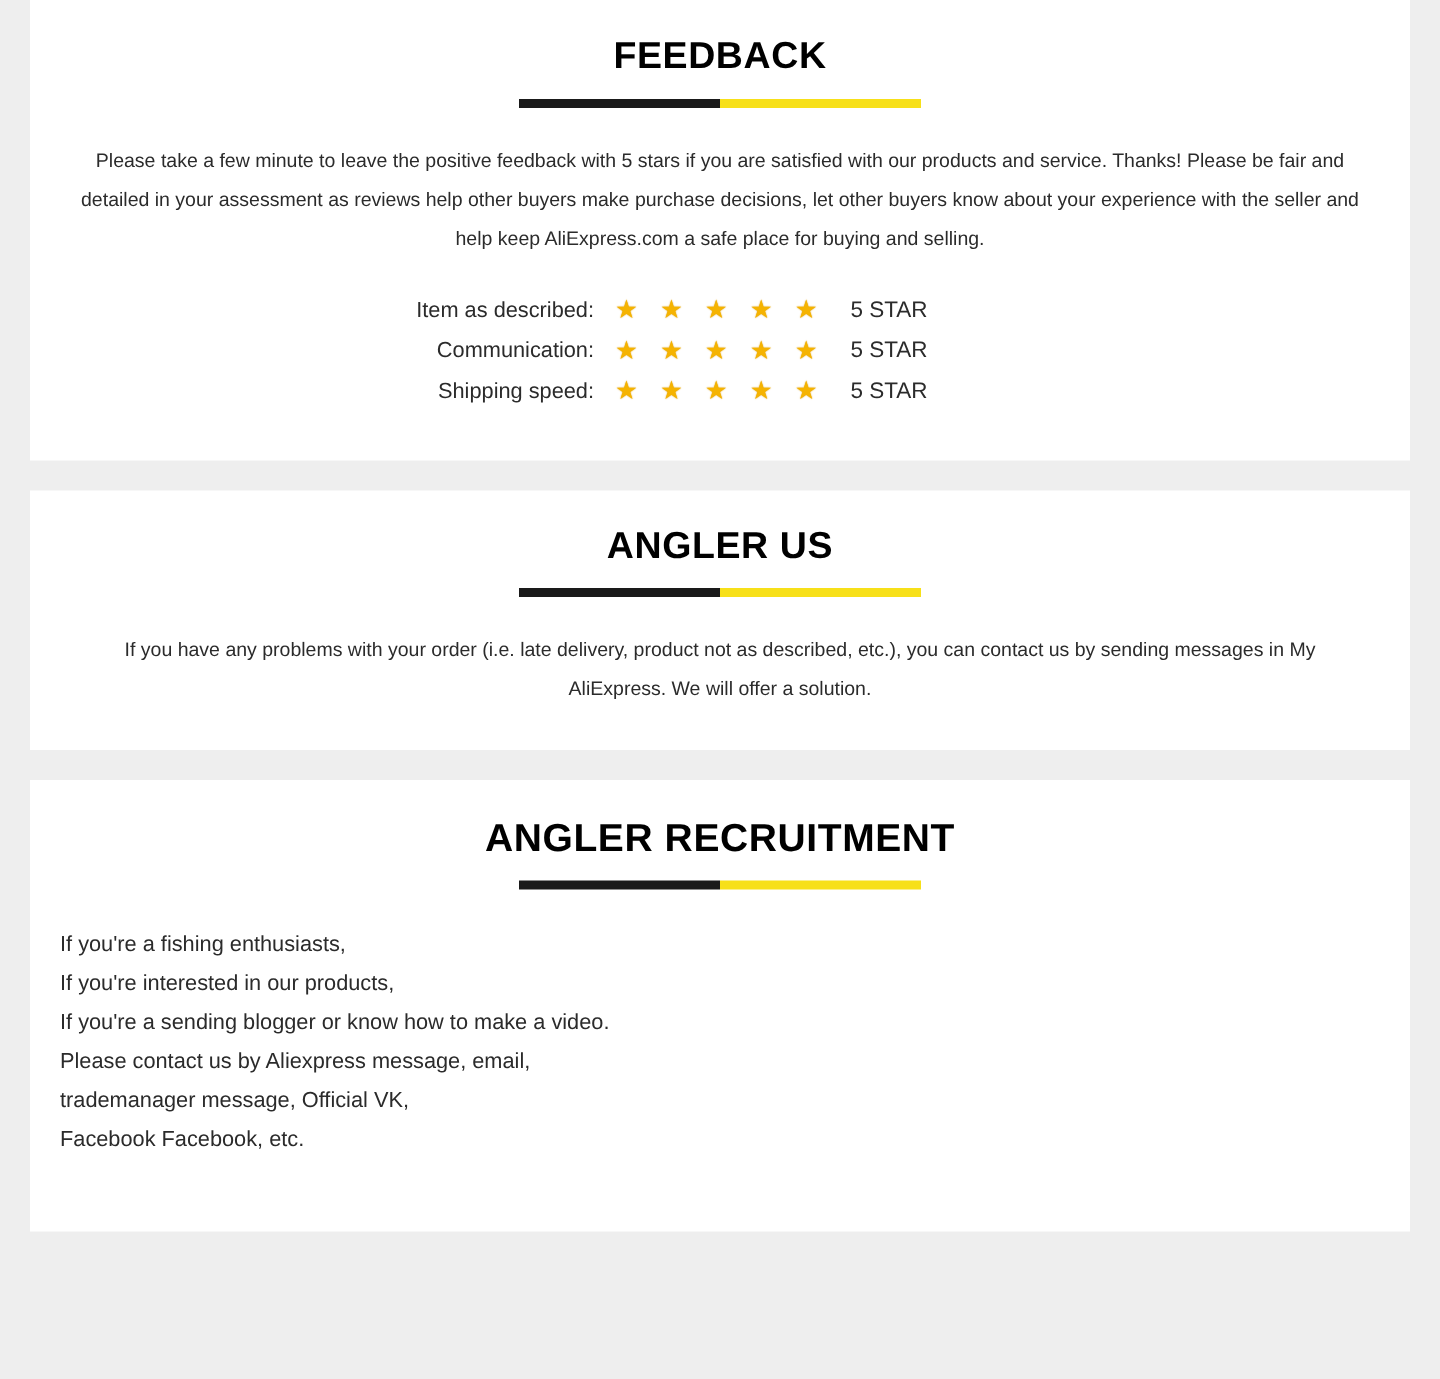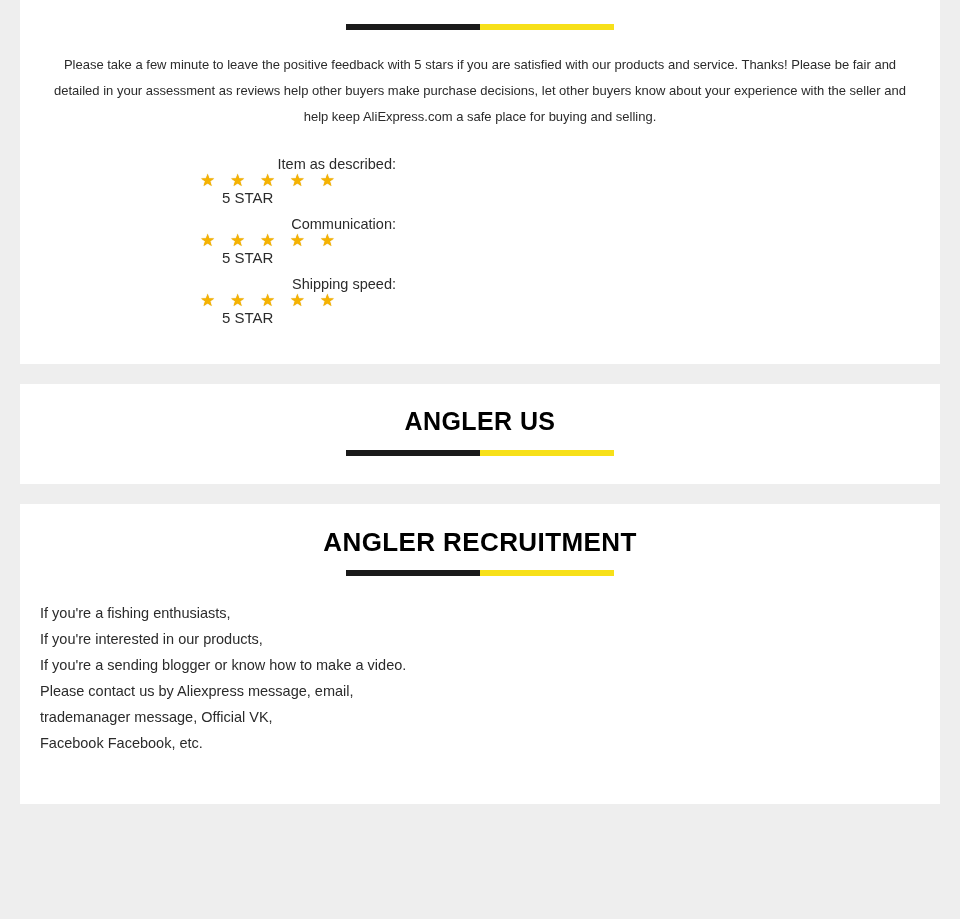--- a/index.html
+++ b/index.html
@@ -71,23 +71,22 @@
     max-width: 840px;
   }
 
   
   .ratings {
     margin: 26px auto 10px auto;
     width: 560px;
   }
   .rating-row {
     display: flex;
-    align-items: flex-start;
+    align-items: flex-end;
     margin-bottom: 10px;
-    flex-direction: column;
   }
   .rating-label {
     width: 210px;
     text-align: right;
     font-size: 14.5px;
     color: #2b2b2b;
     padding-right: 14px;
     box-sizing: border-box;
   }
   .stars {
@@ -123,20 +122,21 @@
   .card-recruit .section-title {
     font-size: 26px;
   }
 </style>
 </head>
 <body>
 
 <div class="page">
 
   <div class="card first">
+    <h2 class="section-title">FEEDBACK</h2>
     <div class="rule">
       <span class="rule-left"></span>
       <span class="rule-right"></span>
     </div>
     <p class="body-text">Please take a few minute to leave the positive feedback with 5 stars if you are satisfied with our products and service. Thanks! Please be fair and detailed in your assessment as reviews help other buyers make purchase decisions, let other buyers know about your experience with the seller and help keep AliExpress.com a safe place for buying and selling.</p>
 
     <div class="ratings">
 
       <div class="rating-row">
         <div class="rating-label">Item as described:</div>
@@ -176,20 +176,21 @@
 
     </div>
   </div>
 
   <div class="card">
     <h2 class="section-title">ANGLER US</h2>
     <div class="rule">
       <span class="rule-left"></span>
       <span class="rule-right"></span>
     </div>
+    <p class="body-text narrow">If you have any problems with your order (i.e. late delivery, product not as described, etc.), you can contact us by sending messages in My AliExpress. We will offer a solution.</p>
   </div>
 
   <div class="card card-recruit">
     <h2 class="section-title">ANGLER RECRUITMENT</h2>
     <div class="rule">
       <span class="rule-left"></span>
       <span class="rule-right"></span>
     </div>
     <div class="lines">
       <div>If you're a fishing enthusiasts,</div>

